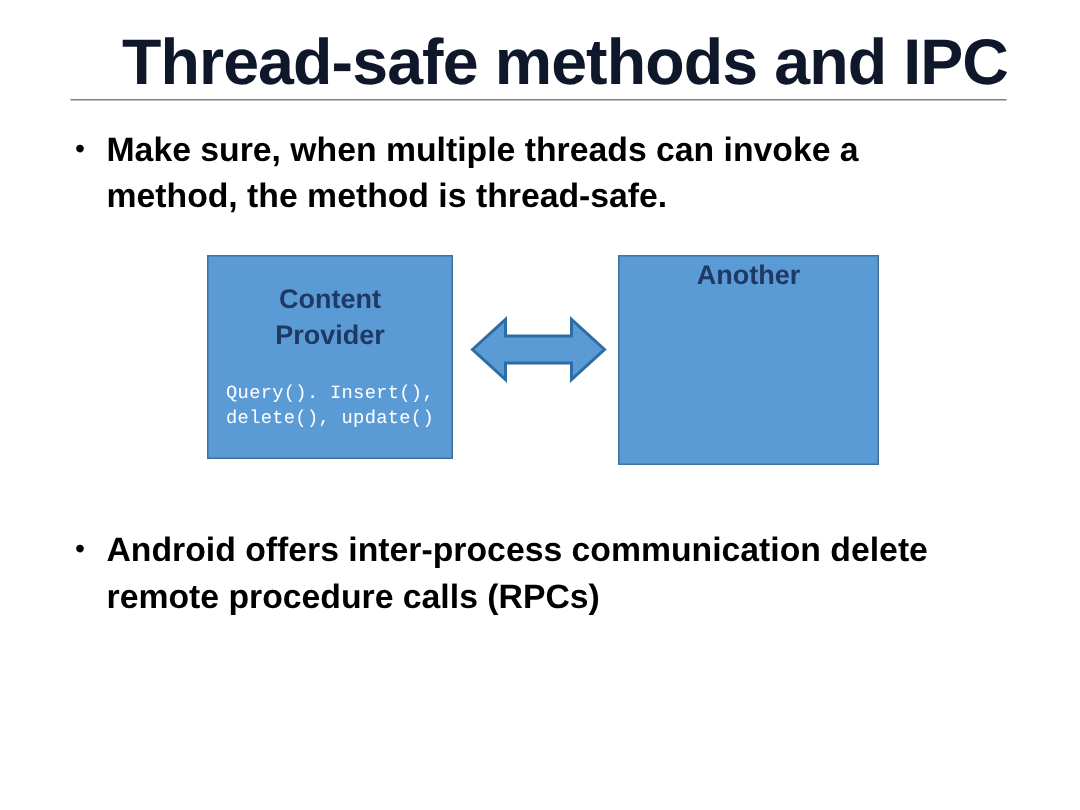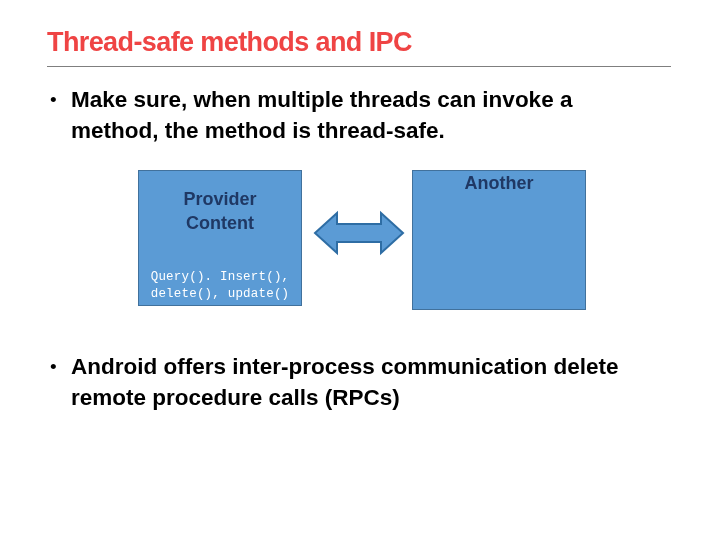--- a/index.html
+++ b/index.html
@@ -16,26 +16,27 @@
     -webkit-font-smoothing: antialiased;
   }
 
   
   .slide-title {
     position: absolute;
     left: 47px;
     top: 21px;
     width: 625px;
     font-family: "Liberation Sans", sans-serif;
-    font-size: 27px;
+    font-size: 43px;
     font-weight: bold;
     letter-spacing: -0.6px;
-    color: #ef4444;
+    color: #0f172a;
     line-height: 42px;
     white-space: nowrap;
+    text-align: right;
   }
   .title-rule {
     position: absolute;
     left: 47px;
     top: 66px;
     width: 624px;
     height: 1px;
     background: #7f7f7f;
   }
 
@@ -113,21 +114,21 @@
     line-height: 24px;
     text-align: center;
   }
   .box-code {
     font-family: "Liberation Mono", "DejaVu Sans Mono", monospace;
     font-size: 12.5px;
     font-weight: normal;
     color: #ffffff;
     line-height: 17px;
     text-align: center;
-    margin-top: 34px;
+    margin-top: 19px;
     letter-spacing: 0.2px;
   }
 
   .arrow-wrap {
     position: absolute;
     left: 313px;
     top: 210px;
     width: 92px;
     height: 46px;
   }
@@ -143,22 +144,22 @@
   <div class="bullet-row">
     <span class="bullet-marker">•</span>
     <span class="bullet-text">Make sure, when multiple threads can invoke a method, the method is thread-safe.</span>
   </div>
 </div>
 
 <div class="diagram">
 
   <div class="box box-provider">
     <div class="box-heading">
+      <div>Content</div>
       <div>Provider</div>
-      <div>Content</div>
     </div>
     <div class="box-code">
       <div>Query(). Insert(),</div>
       <div>delete(), update()</div>
     </div>
   </div>
 
   <div class="arrow-wrap">
     <svg width="92" height="46" viewBox="0 0 92 46" xmlns="http://www.w3.org/2000/svg">
       <polygon points="2,23 24,3 24,14 68,14 68,3 90,23 68,43 68,32 24,32 24,43" fill="#5B9BD5" stroke="#2E6DA4" stroke-width="2" stroke-linejoin="miter"></polygon>

